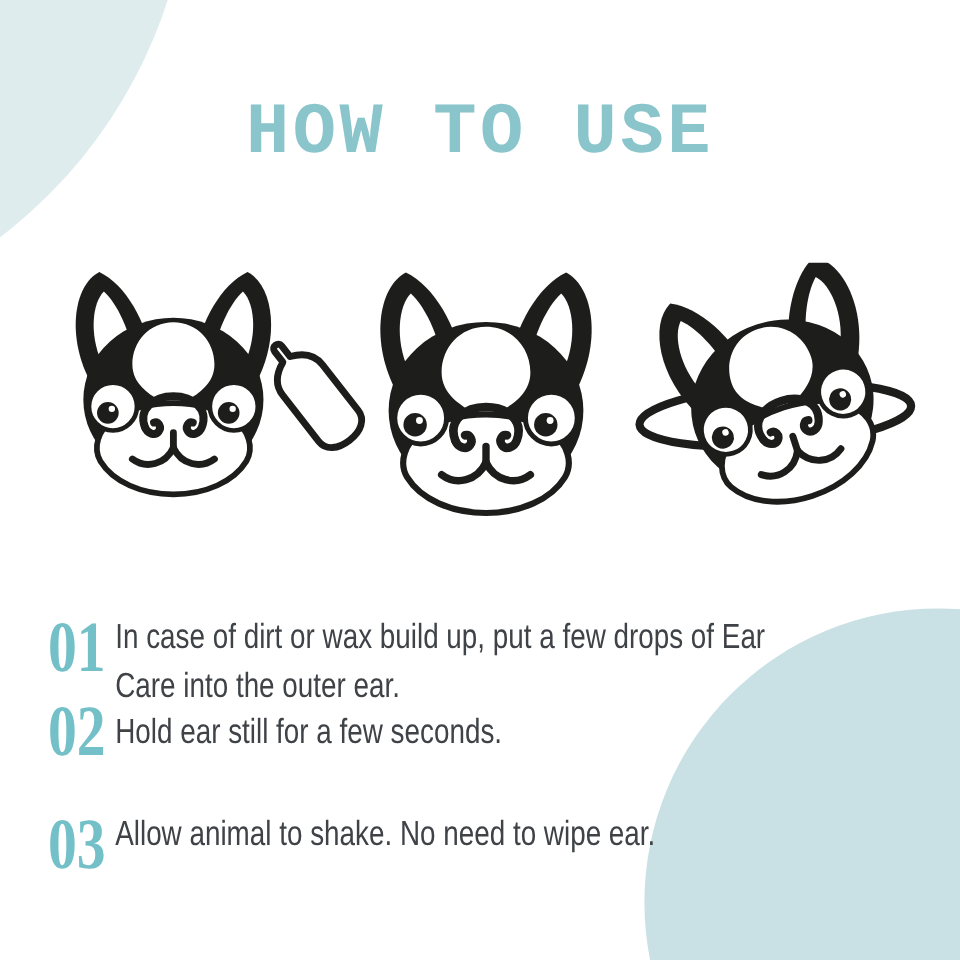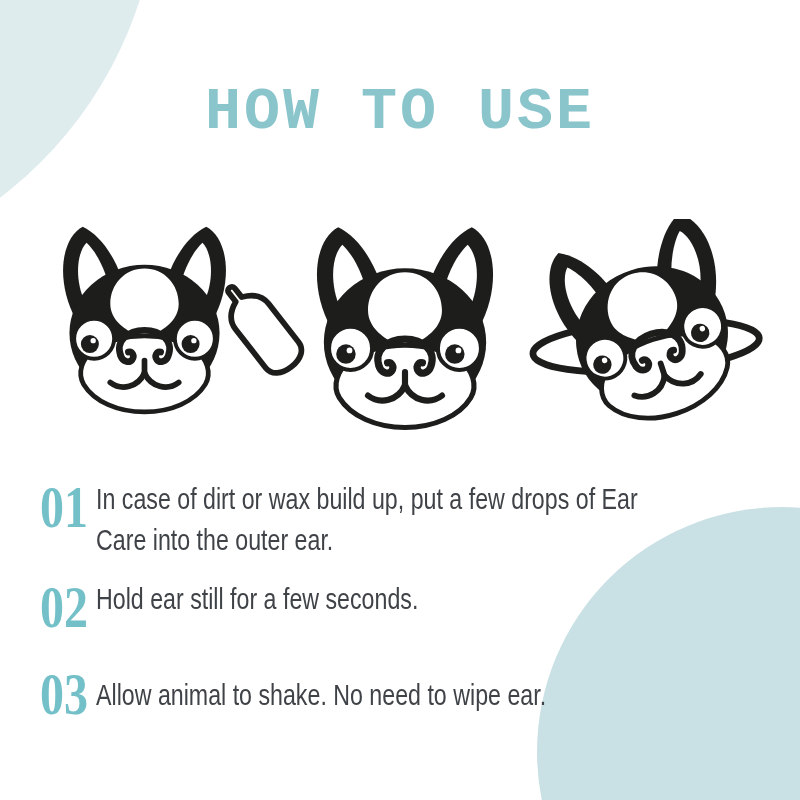--- a/index.html
+++ b/index.html
@@ -30,25 +30,25 @@
     font-weight:700;font-size:60px;line-height:1.15;
     letter-spacing:3px;color:var(--title);
   }
   .dog-wrap{position:absolute;z-index:1;color:var(--ink);}
   .dog-1{left:40px;top:221px;width:285px;}
   .dog-2{left:292px;top:221px;width:226px;}
   .dog-3{left:522px;top:219px;width:254px;}
   .dog-wrap svg{display:block;width:100%;height:auto;}
   .step{
     position:absolute;left:40px;z-index:1;
-    display:flex;align-items:flex-start;
+    display:flex;align-items:flex-start;margin-top:32px;
   }
   .step-1{top:477px;}
-  .step-2{top:577px;}
-  .step-3{top:664px;align-items:center;}
+  .step-2{top:547px;align-items:center;}
+  .step-3{top:641px;}
   .num-box{flex:0 0 56px;width:56px;}
   .step-num{
     display:inline-block;
     transform:scaleX(.8);transform-origin:left top;
     font-family:"Liberation Serif",serif;
     font-weight:700;font-size:60px;line-height:1;
     color:var(--num);
     white-space:nowrap;
   }
   .step-text{

